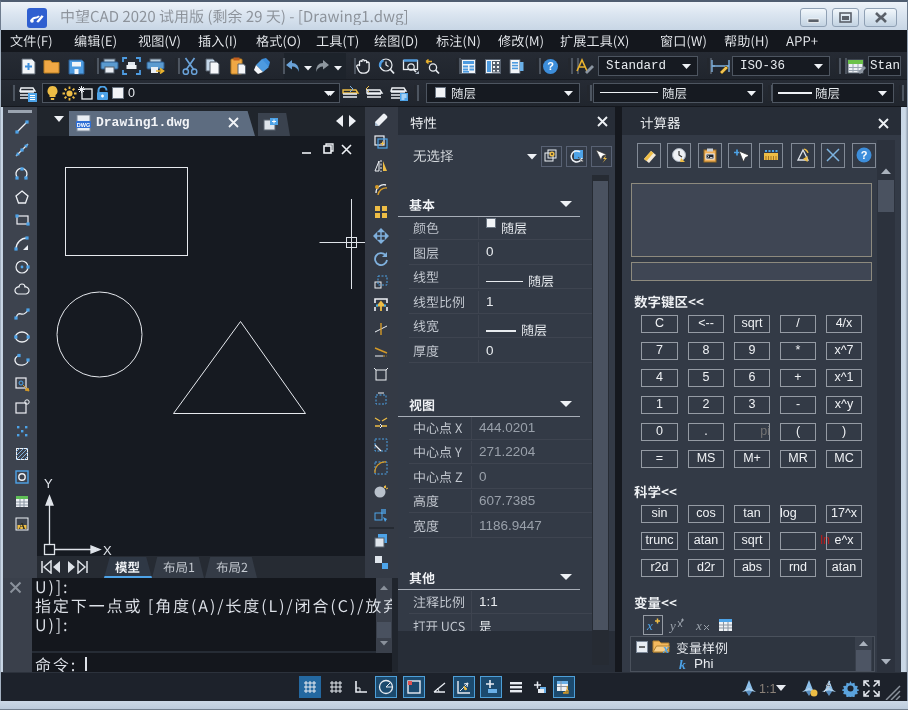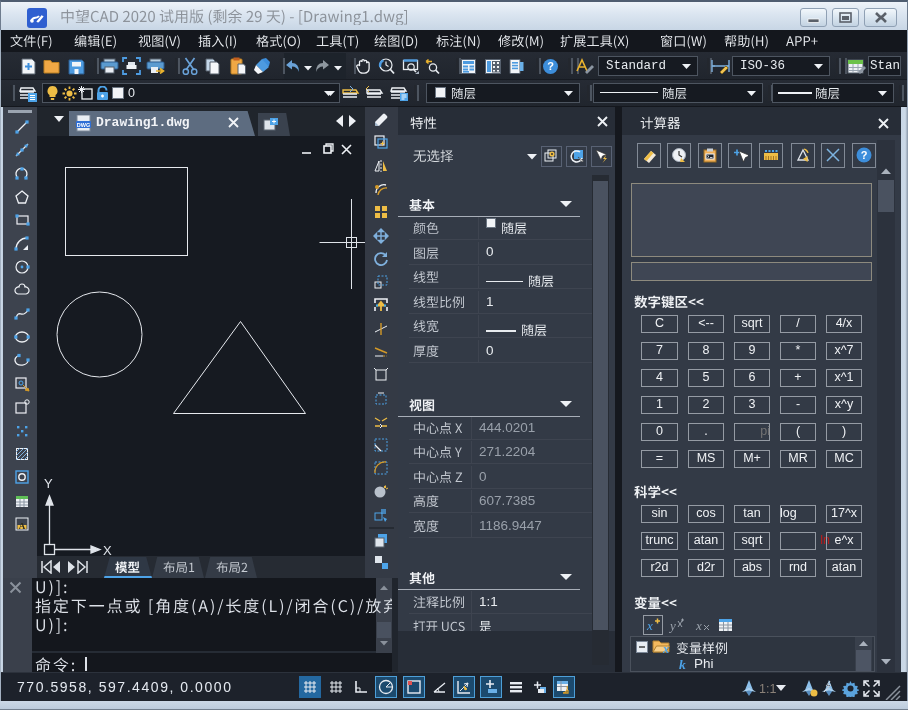--- a/index.html
+++ b/index.html
@@ -942,21 +942,20 @@
     <div style="position:absolute;left:85px;top:657px;width:2px;height:14px;background:#dde1e8"></div>
     <svg style="position:absolute;left:380px;top:585px;" width="8" height="6" viewBox="0 0 8 6">
       <path d="M0 5 h8 l-4 -4.5 z" fill="#8a919b"></path>
     </svg>
     <div style="position:absolute;left:377px;top:622px;width:14px;height:16px;background:#49515f"></div>
     <svg style="position:absolute;left:380px;top:641px;" width="8" height="6" viewBox="0 0 8 6">
       <path d="M0 0 h8 l-4 4.5 z" fill="#8a919b"></path>
     </svg>
     <div style="position:absolute;left:392px;top:578px;width:6px;height:94px;background:#20252d"></div>
     <div style="position:absolute;left:1px;top:672px;width:906px;height:29px;background:#1d222b;border-top:1px solid #2c323c"></div>
-    <div style="position:absolute;left:17px;top:678px;font:normal 14px 'Liberation Sans',sans-serif;color:#e4e9f0;line-height:19px;white-space:pre;letter-spacing:1.55px;">770.5958, 597.4409, 0.0000</div>
     <div style="position:absolute;left:299px;top:676px;width:22px;height:22px;background:#2468a0"></div>
     <svg style="position:absolute;left:301px;top:678px;" width="18" height="18" viewBox="0 0 18 18">
       <g stroke="#e8ecf2">
         <path d="M3 5 h12 M3 9 h12 M3 13 h12 M5 3 v12 M9 3 v12 M13 3 v12"></path>
       </g>
     </svg>
     <svg style="position:absolute;left:327px;top:678px;" width="18" height="18" viewBox="0 0 18 18">
       <g stroke="#e8ecf2">
         <path d="M3 5 h12 M3 9 h12 M3 13 h12 M5 3 v12 M9 3 v12 M13 3 v12"></path>
       </g>

